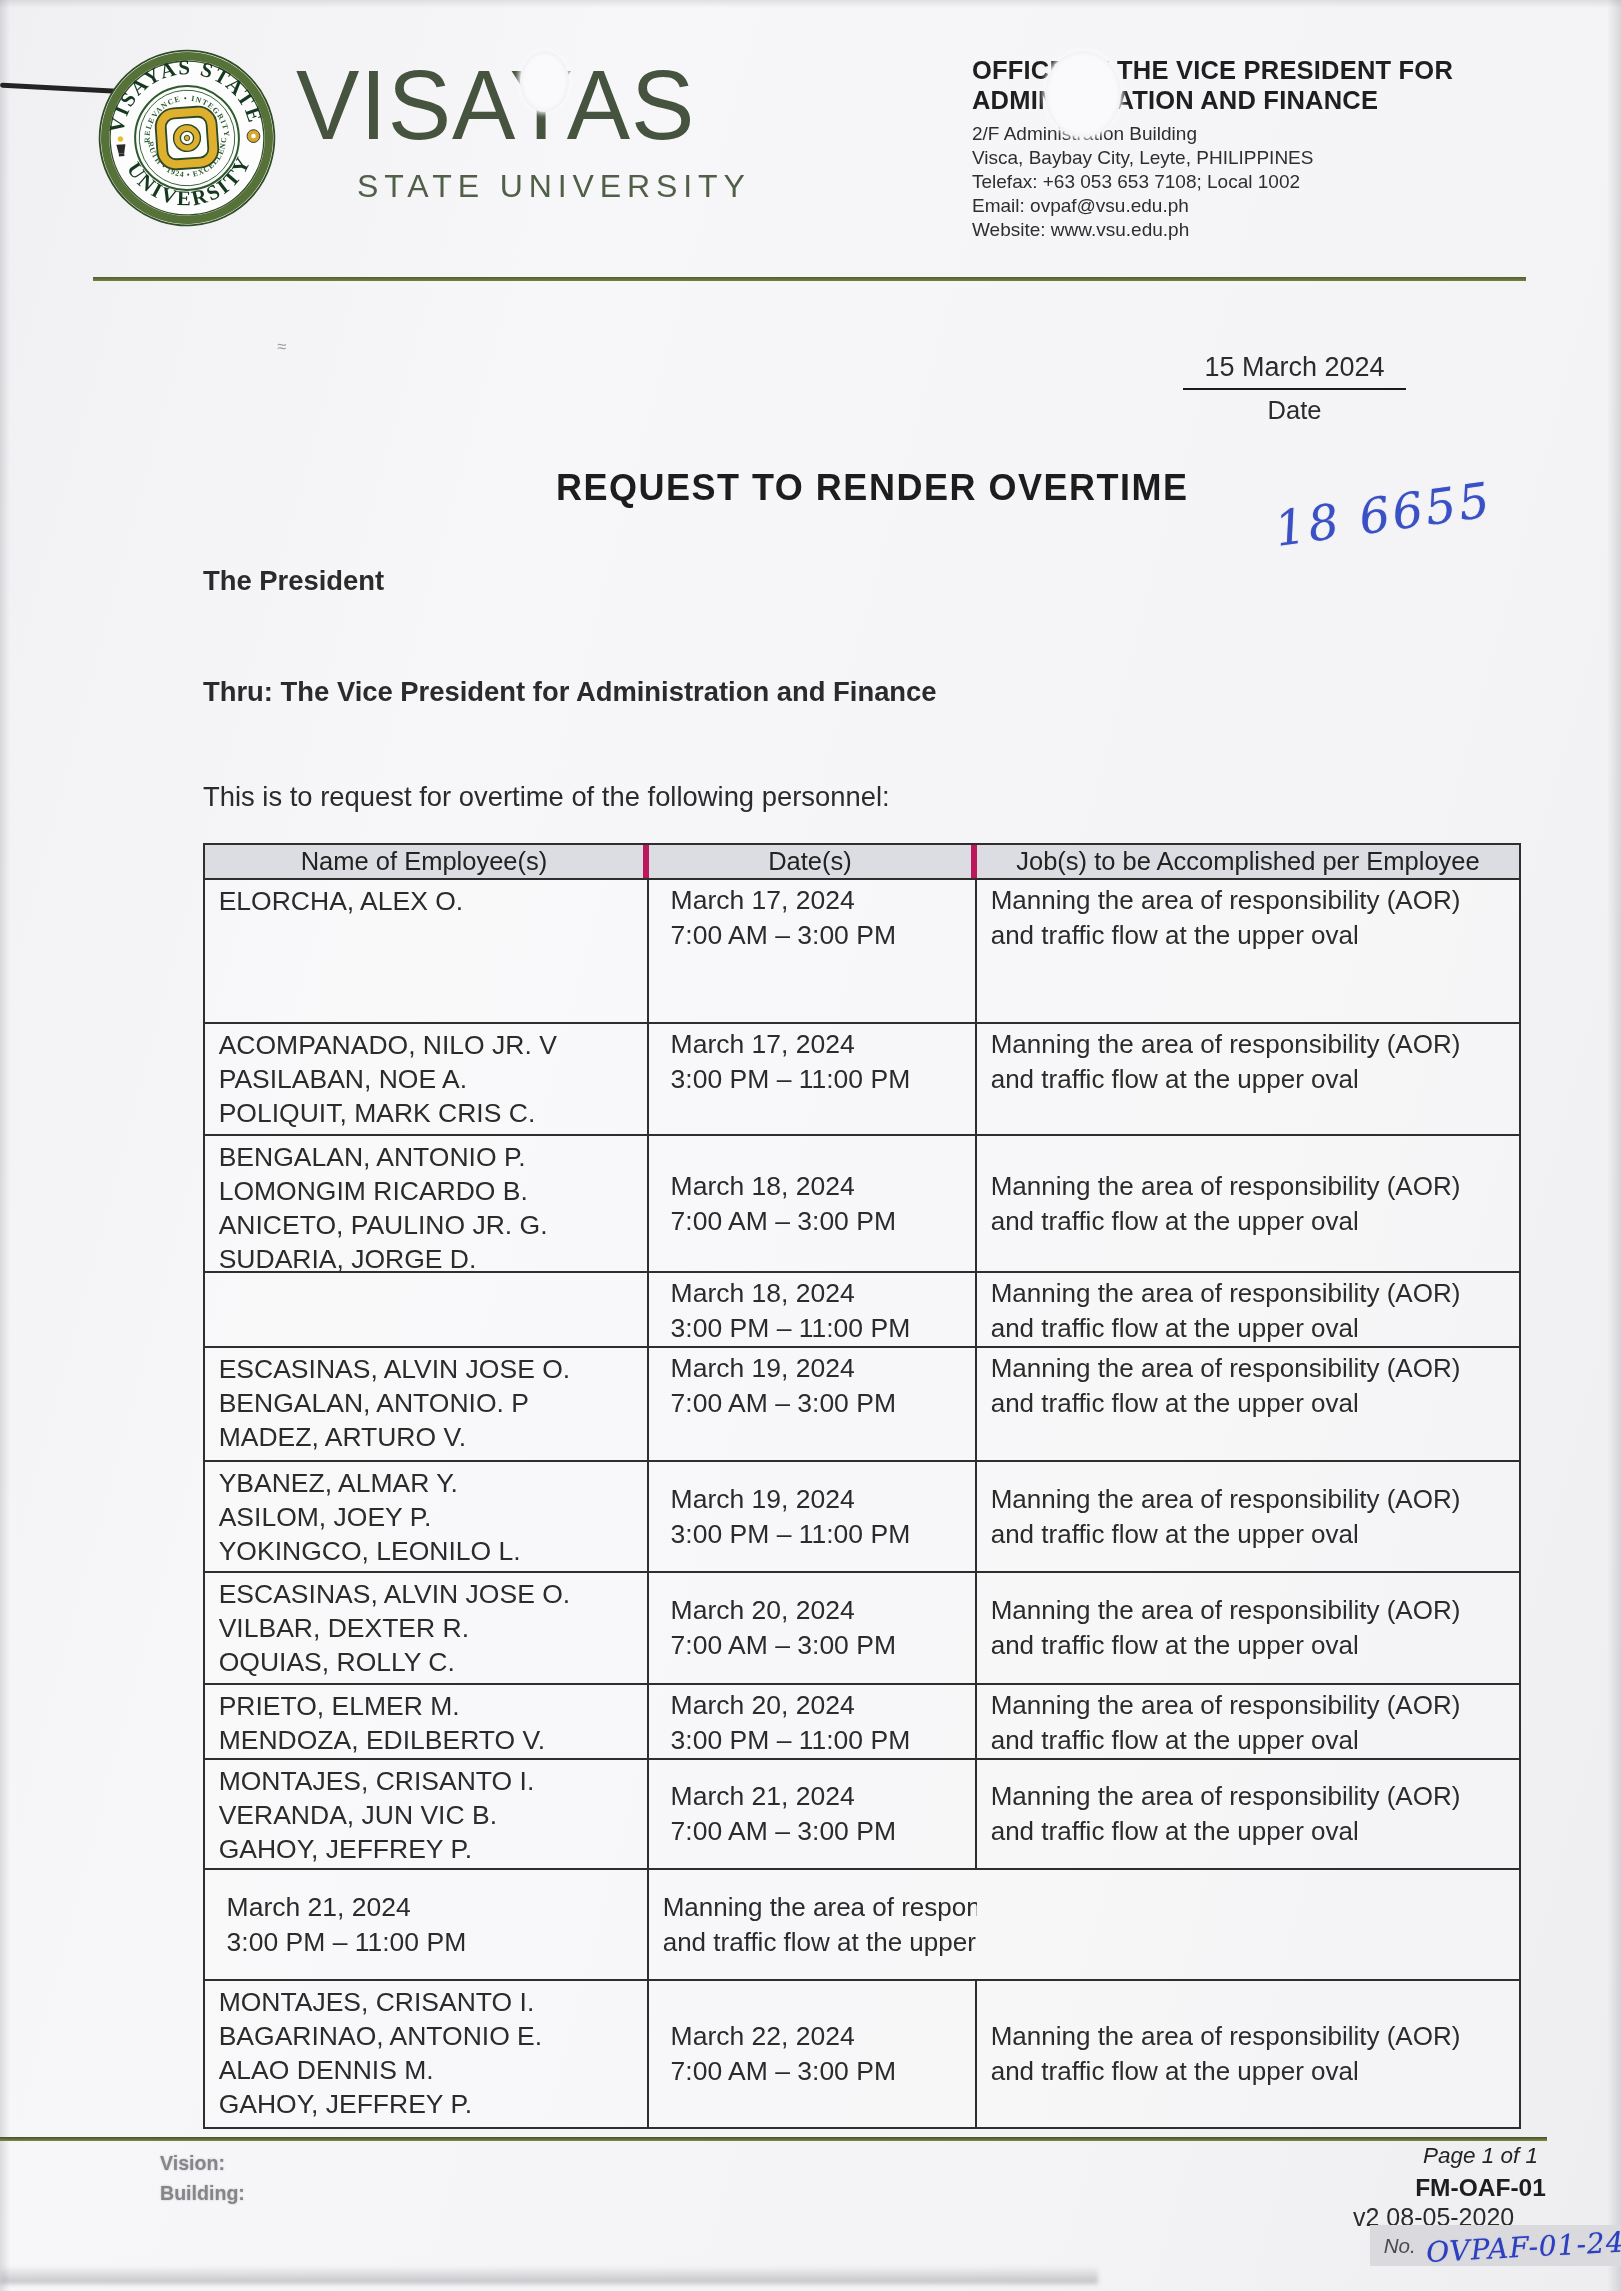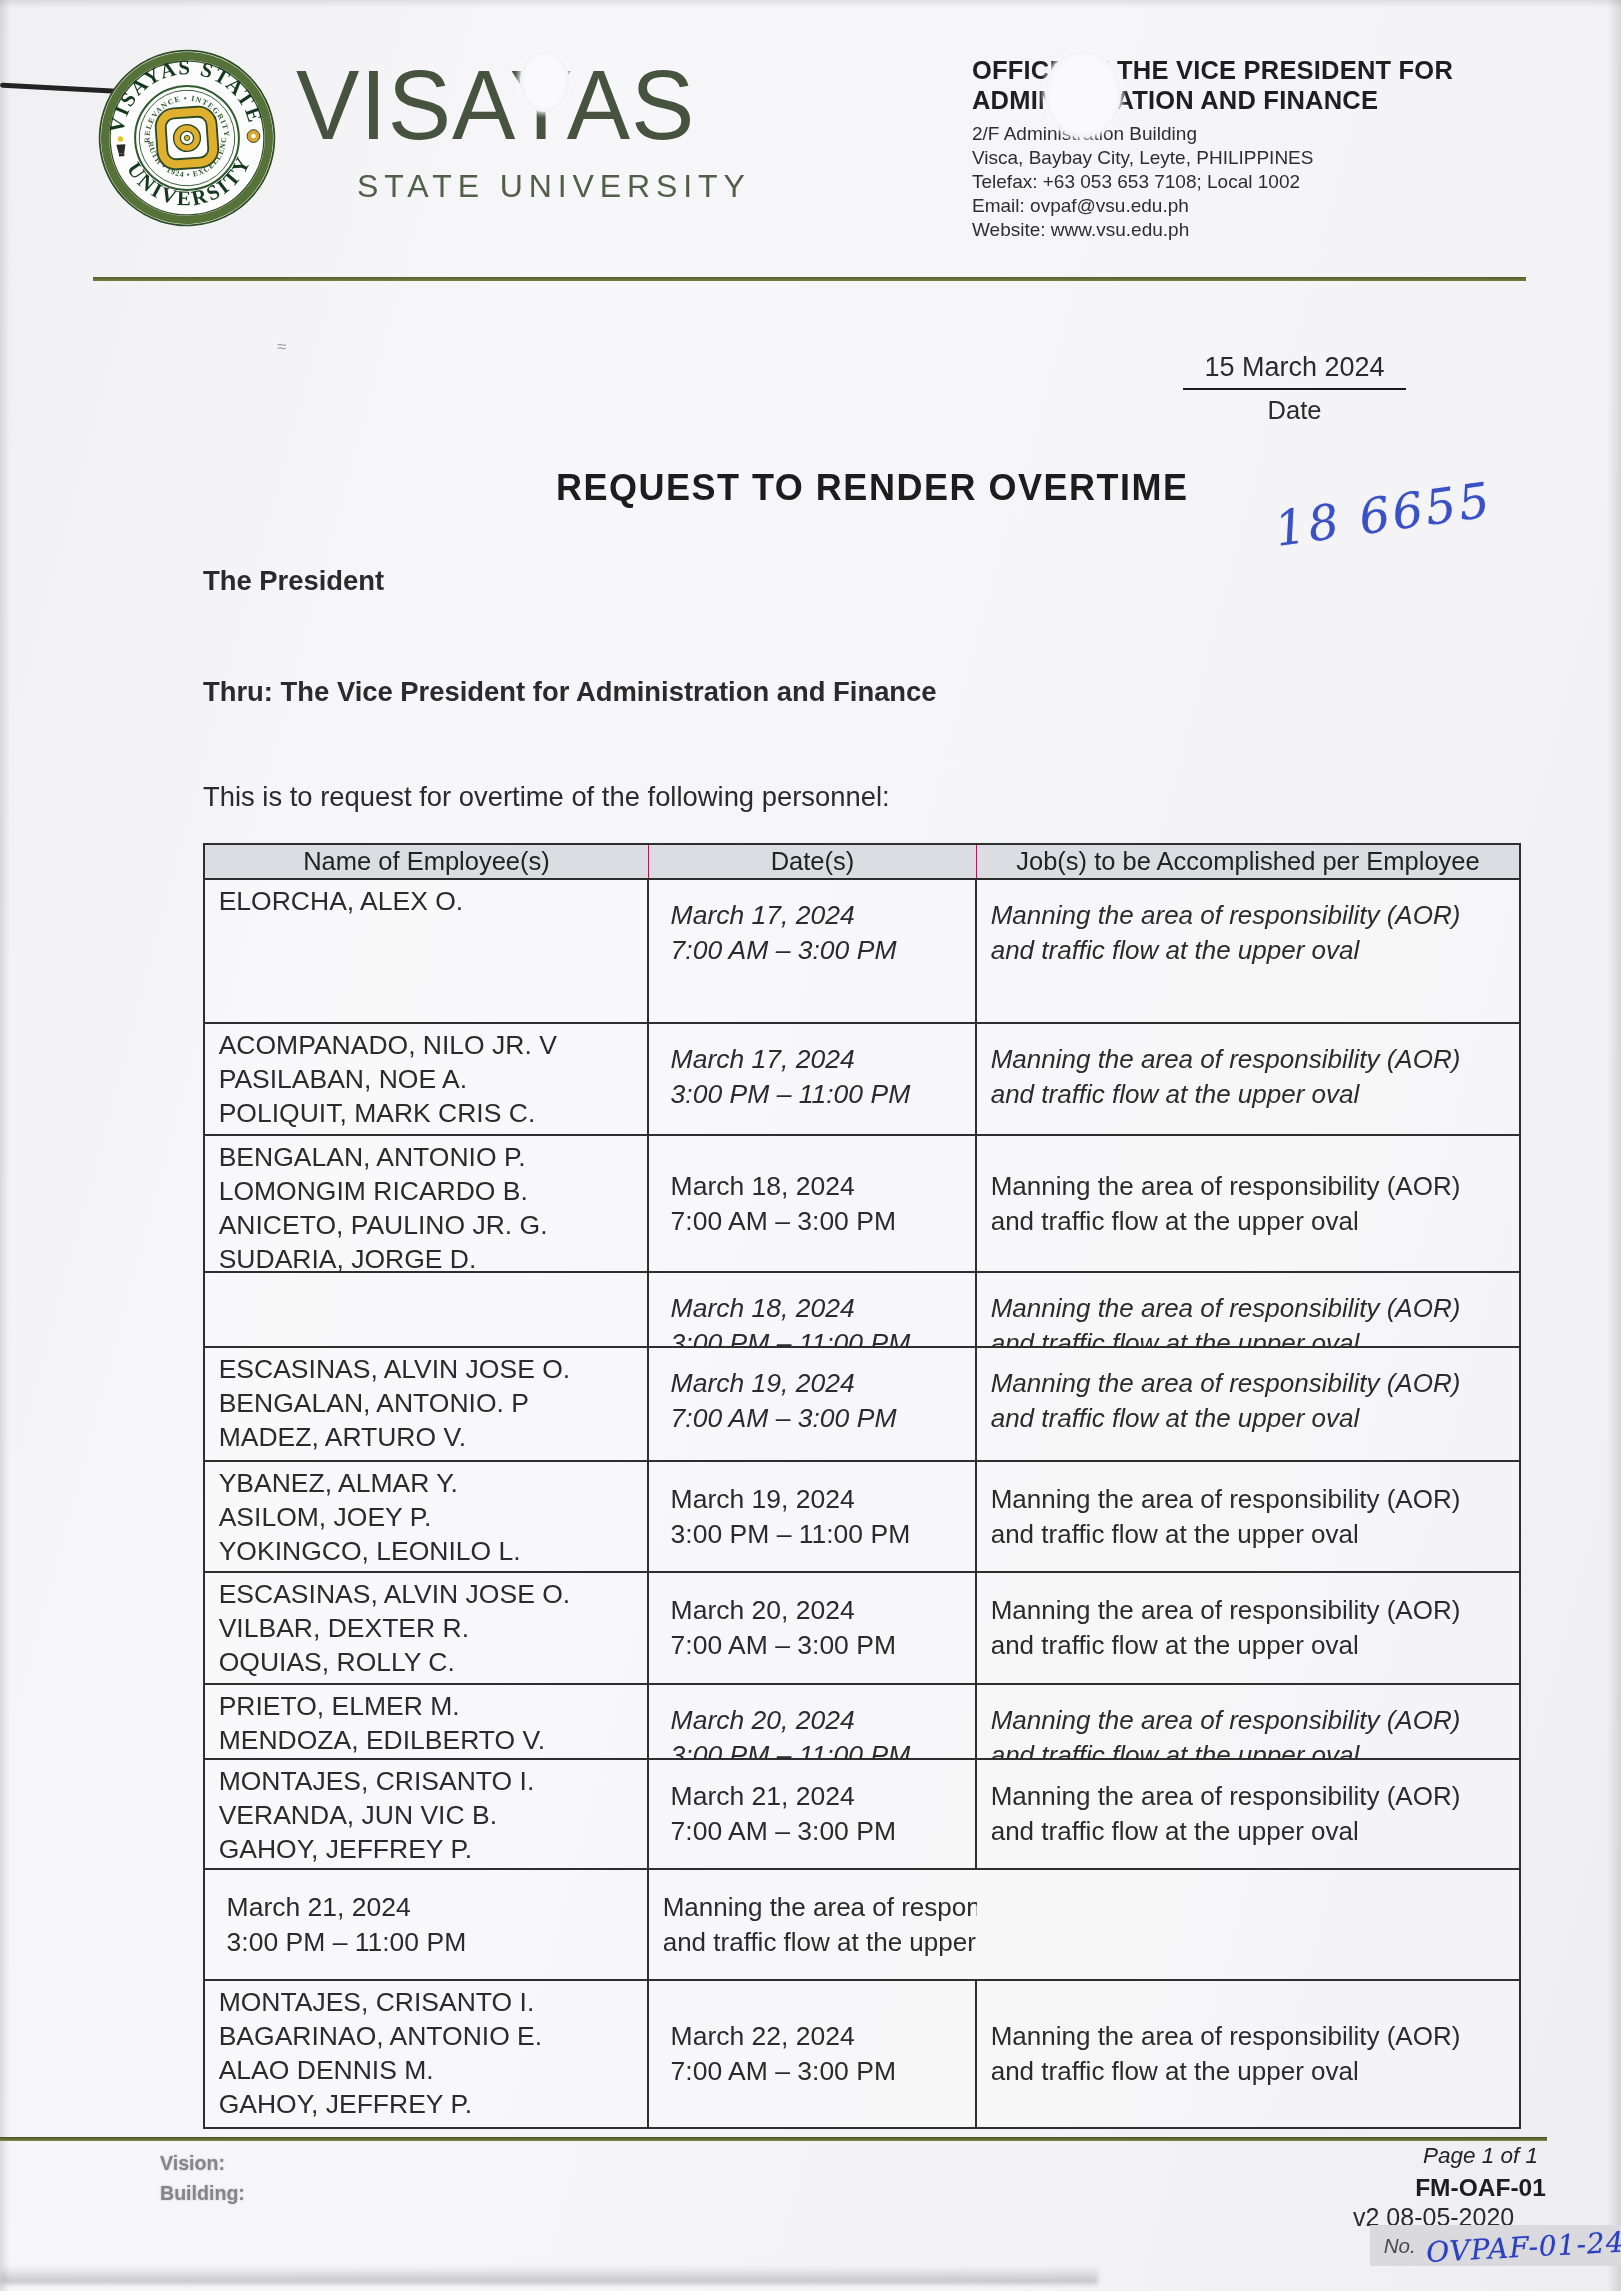--- a/index.html
+++ b/index.html
@@ -30,30 +30,30 @@
   .date-label{left:1183px;top:396px;width:223px;text-align:center;font-size:25.5px;}
   .doc-title{left:556px;top:467px;font-size:36px;font-weight:bold;letter-spacing:1.5px;color:#1d1d1d;}
   .serial-hand{left:1274px;top:486px;font-family:"DejaVu Serif",serif;font-style:italic;font-size:48px;letter-spacing:2.9px;color:#3a50c5;transform:rotate(-8deg);text-shadow:0 0 1px rgba(58,80,197,.5);}
   .recipient{left:203px;top:565px;font-size:27.4px;font-weight:bold;}
   .thru{left:203px;top:676px;font-size:27.4px;font-weight:bold;}
   .intro{left:203px;top:781px;font-size:27.4px;}
   
   .ot-table{left:203px;top:843px;width:1314px;border:2px solid #2e2e2e;background:rgba(255,255,255,.25);}
   .thead,.trow{display:grid;grid-template-columns:444px 328px 1fr;}
   .thead{height:33px;background:#dcdde2;border-bottom:2px solid #2e2e2e;}
-  .th{font-size:25.5px;text-align:center;padding-top:2px;border-right:1px solid #be185d;color:#222;}
+  .th{font-size:25.5px;text-align:center;padding-top:2px;border-right:6px solid #be185d;color:#222;}
   .th:last-child{border-right:none;}
   .trow{border-bottom:2px solid #2e2e2e;}
   .trow:last-child{border-bottom:none;}
   .cell{border-right:2px solid #2e2e2e;overflow:hidden;}
   .cell:last-child{border-right:none;}
   .cell.names{padding:3.9px 5.9px 0 13.7px;font-size:26.5px;line-height:34px;}
   .cell.dates{padding-left:21.6px;font-size:26.5px;line-height:35px;}
   .cell.job{padding-left:13.7px;font-size:26px;line-height:35px;white-space:nowrap;}
-  .cell.vtop{padding-top:18px;font-style:italic;}
+  .cell.vtop{padding-top:3px;}
   .cell.vmid{display:flex;flex-direction:column;justify-content:center;}
   
   .footer-rule{left:0;top:2137px;width:1547px;height:3.9px;background:linear-gradient(#454f2b,#7c8c44);}
   .vm-label{left:160px;top:0;font-size:19.6px;font-weight:bold;color:#85858a;text-shadow:0 0 2px rgba(140,140,145,.6);}
   .vm-text{left:312px;top:0;font-size:21px;line-height:25px;color:#2f2f2f;}
   .pg{left:1353px;width:255px;text-align:center;font-size:22.5px;font-style:italic;color:#222;}
   .form-code{left:1353px;width:255px;text-align:center;font-size:24.5px;font-weight:bold;color:#1d1d1d;}
   .form-ver{left:1353px;width:255px;text-align:left;font-size:25px;color:#2a2a2a;}
   .form-no-box{left:1370px;top:2225px;height:37px;background:#d9d9de;padding:2px 11.8px 2px 13.7px;display:flex;align-items:center;}
   .form-no-label{font-size:20.6px;font-style:italic;color:#4a4a4e;}

